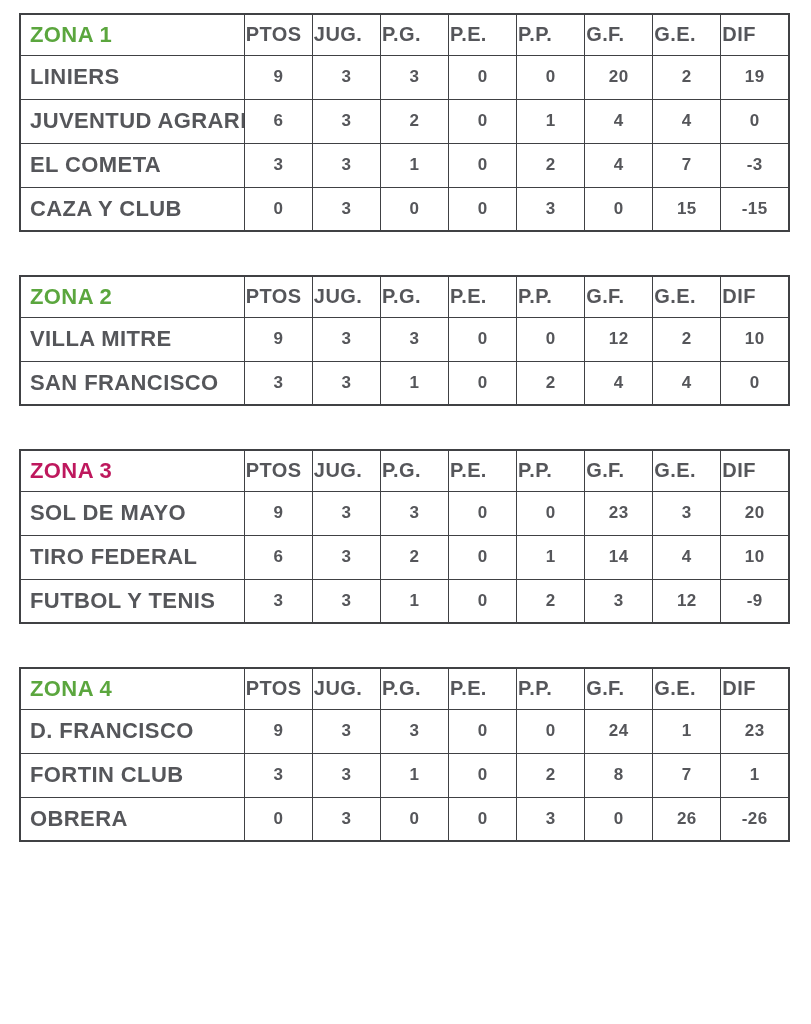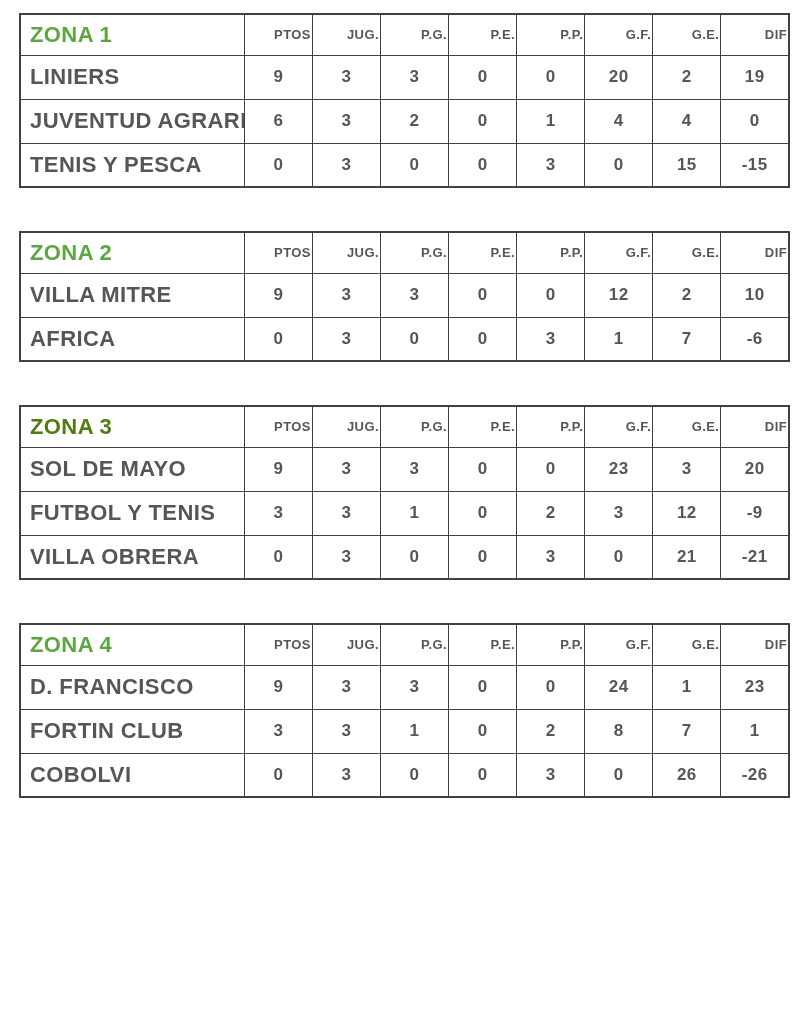--- a/index.html
+++ b/index.html
@@ -49,22 +49,22 @@
   th.zone-title {
     width: 224px;
     text-align: left;
     padding-left: 9px;
     font-size: 22px;
     letter-spacing: 0.6px;
     color: #5ba63e; 
   }
   th.col-header {
     width: 68px;
-    text-align: right;
-    font-size: 13px;
+    text-align: left;
+    font-size: 20px;
   }
   td.team-cell {
     text-align: left;
     padding-left: 9px;
     font-size: 22px;
   }
   td.value-cell {
     text-align: center;
     font-size: 17px;
   }
@@ -104,21 +104,32 @@
           <td class="value-cell">6</td>
           <td class="value-cell">3</td>
           <td class="value-cell">2</td>
           <td class="value-cell">0</td>
           <td class="value-cell">1</td>
           <td class="value-cell">4</td>
           <td class="value-cell">4</td>
           <td class="value-cell">0</td>
         </tr>
         <tr class="team-row">
-          <td class="team-cell">TENIS Y PESCA</td>
+          <td class="team-cell">EL COMETA</td>
+          <td class="value-cell">3</td>
+          <td class="value-cell">3</td>
+          <td class="value-cell">1</td>
+          <td class="value-cell">0</td>
+          <td class="value-cell">2</td>
+          <td class="value-cell">4</td>
+          <td class="value-cell">7</td>
+          <td class="value-cell">-3</td>
+        </tr>
+        <tr class="team-row">
+          <td class="team-cell">CAZA Y CLUB</td>
           <td class="value-cell">0</td>
           <td class="value-cell">3</td>
           <td class="value-cell">0</td>
           <td class="value-cell">0</td>
           <td class="value-cell">3</td>
           <td class="value-cell">0</td>
           <td class="value-cell">15</td>
           <td class="value-cell">-15</td>
         </tr>
       </tbody>
@@ -143,36 +154,36 @@
           <td class="value-cell">9</td>
           <td class="value-cell">3</td>
           <td class="value-cell">3</td>
           <td class="value-cell">0</td>
           <td class="value-cell">0</td>
           <td class="value-cell">12</td>
           <td class="value-cell">2</td>
           <td class="value-cell">10</td>
         </tr>
         <tr class="team-row">
-          <td class="team-cell">AFRICA</td>
-          <td class="value-cell">0</td>
-          <td class="value-cell">3</td>
-          <td class="value-cell">0</td>
-          <td class="value-cell">0</td>
-          <td class="value-cell">3</td>
-          <td class="value-cell">1</td>
-          <td class="value-cell">7</td>
-          <td class="value-cell">-6</td>
-        </tr>
-      </tbody>
-  </table>
-    <table class="zone-table">
-    <thead>
-      <tr class="header-row">
-        <th class="zone-title" style="color: #4d7c0f;">ZONA 3</th>
+          <td class="team-cell">SAN FRANCISCO</td>
+          <td class="value-cell">3</td>
+          <td class="value-cell">3</td>
+          <td class="value-cell">1</td>
+          <td class="value-cell">0</td>
+          <td class="value-cell">2</td>
+          <td class="value-cell">4</td>
+          <td class="value-cell">4</td>
+          <td class="value-cell">0</td>
+        </tr>
+      </tbody>
+  </table>
+    <table class="zone-table">
+    <thead>
+      <tr class="header-row">
+        <th class="zone-title" style="color: #be185d;">ZONA 3</th>
       <th class="col-header">PTOS</th>
           <th class="col-header">JUG.</th>
           <th class="col-header">P.G.</th>
           <th class="col-header">P.E.</th>
           <th class="col-header">P.P.</th>
           <th class="col-header">G.F.</th>
           <th class="col-header">G.E.</th>
           <th class="col-header">DIF</th>
         </tr>
     </thead>
@@ -180,43 +191,43 @@
         <tr class="team-row">
           <td class="team-cell">SOL DE MAYO</td>
           <td class="value-cell">9</td>
           <td class="value-cell">3</td>
           <td class="value-cell">3</td>
           <td class="value-cell">0</td>
           <td class="value-cell">0</td>
           <td class="value-cell">23</td>
           <td class="value-cell">3</td>
           <td class="value-cell">20</td>
+        </tr>
+        <tr class="team-row">
+          <td class="team-cell">TIRO FEDERAL</td>
+          <td class="value-cell">6</td>
+          <td class="value-cell">3</td>
+          <td class="value-cell">2</td>
+          <td class="value-cell">0</td>
+          <td class="value-cell">1</td>
+          <td class="value-cell">14</td>
+          <td class="value-cell">4</td>
+          <td class="value-cell">10</td>
         </tr>
         <tr class="team-row">
           <td class="team-cell">FUTBOL Y TENIS</td>
           <td class="value-cell">3</td>
           <td class="value-cell">3</td>
           <td class="value-cell">1</td>
           <td class="value-cell">0</td>
           <td class="value-cell">2</td>
           <td class="value-cell">3</td>
           <td class="value-cell">12</td>
           <td class="value-cell">-9</td>
         </tr>
-        <tr class="team-row">
-          <td class="team-cell">VILLA OBRERA</td>
-          <td class="value-cell">0</td>
-          <td class="value-cell">3</td>
-          <td class="value-cell">0</td>
-          <td class="value-cell">0</td>
-          <td class="value-cell">3</td>
-          <td class="value-cell">0</td>
-          <td class="value-cell">21</td>
-          <td class="value-cell">-21</td>
-        </tr>
       </tbody>
   </table>
     <table class="zone-table">
     <thead>
       <tr class="header-row">
         <th class="zone-title" style="color: rgb(91, 166, 62);">ZONA 4</th>
       <th class="col-header">PTOS</th>
           <th class="col-header">JUG.</th>
           <th class="col-header">P.G.</th>
           <th class="col-header">P.E.</th>
@@ -243,21 +254,21 @@
           <td class="value-cell">3</td>
           <td class="value-cell">3</td>
           <td class="value-cell">1</td>
           <td class="value-cell">0</td>
           <td class="value-cell">2</td>
           <td class="value-cell">8</td>
           <td class="value-cell">7</td>
           <td class="value-cell">1</td>
         </tr>
         <tr class="team-row">
-          <td class="team-cell">COBOLVI</td>
+          <td class="team-cell">OBRERA</td>
           <td class="value-cell">0</td>
           <td class="value-cell">3</td>
           <td class="value-cell">0</td>
           <td class="value-cell">0</td>
           <td class="value-cell">3</td>
           <td class="value-cell">0</td>
           <td class="value-cell">26</td>
           <td class="value-cell">-26</td>
         </tr>
       </tbody>

